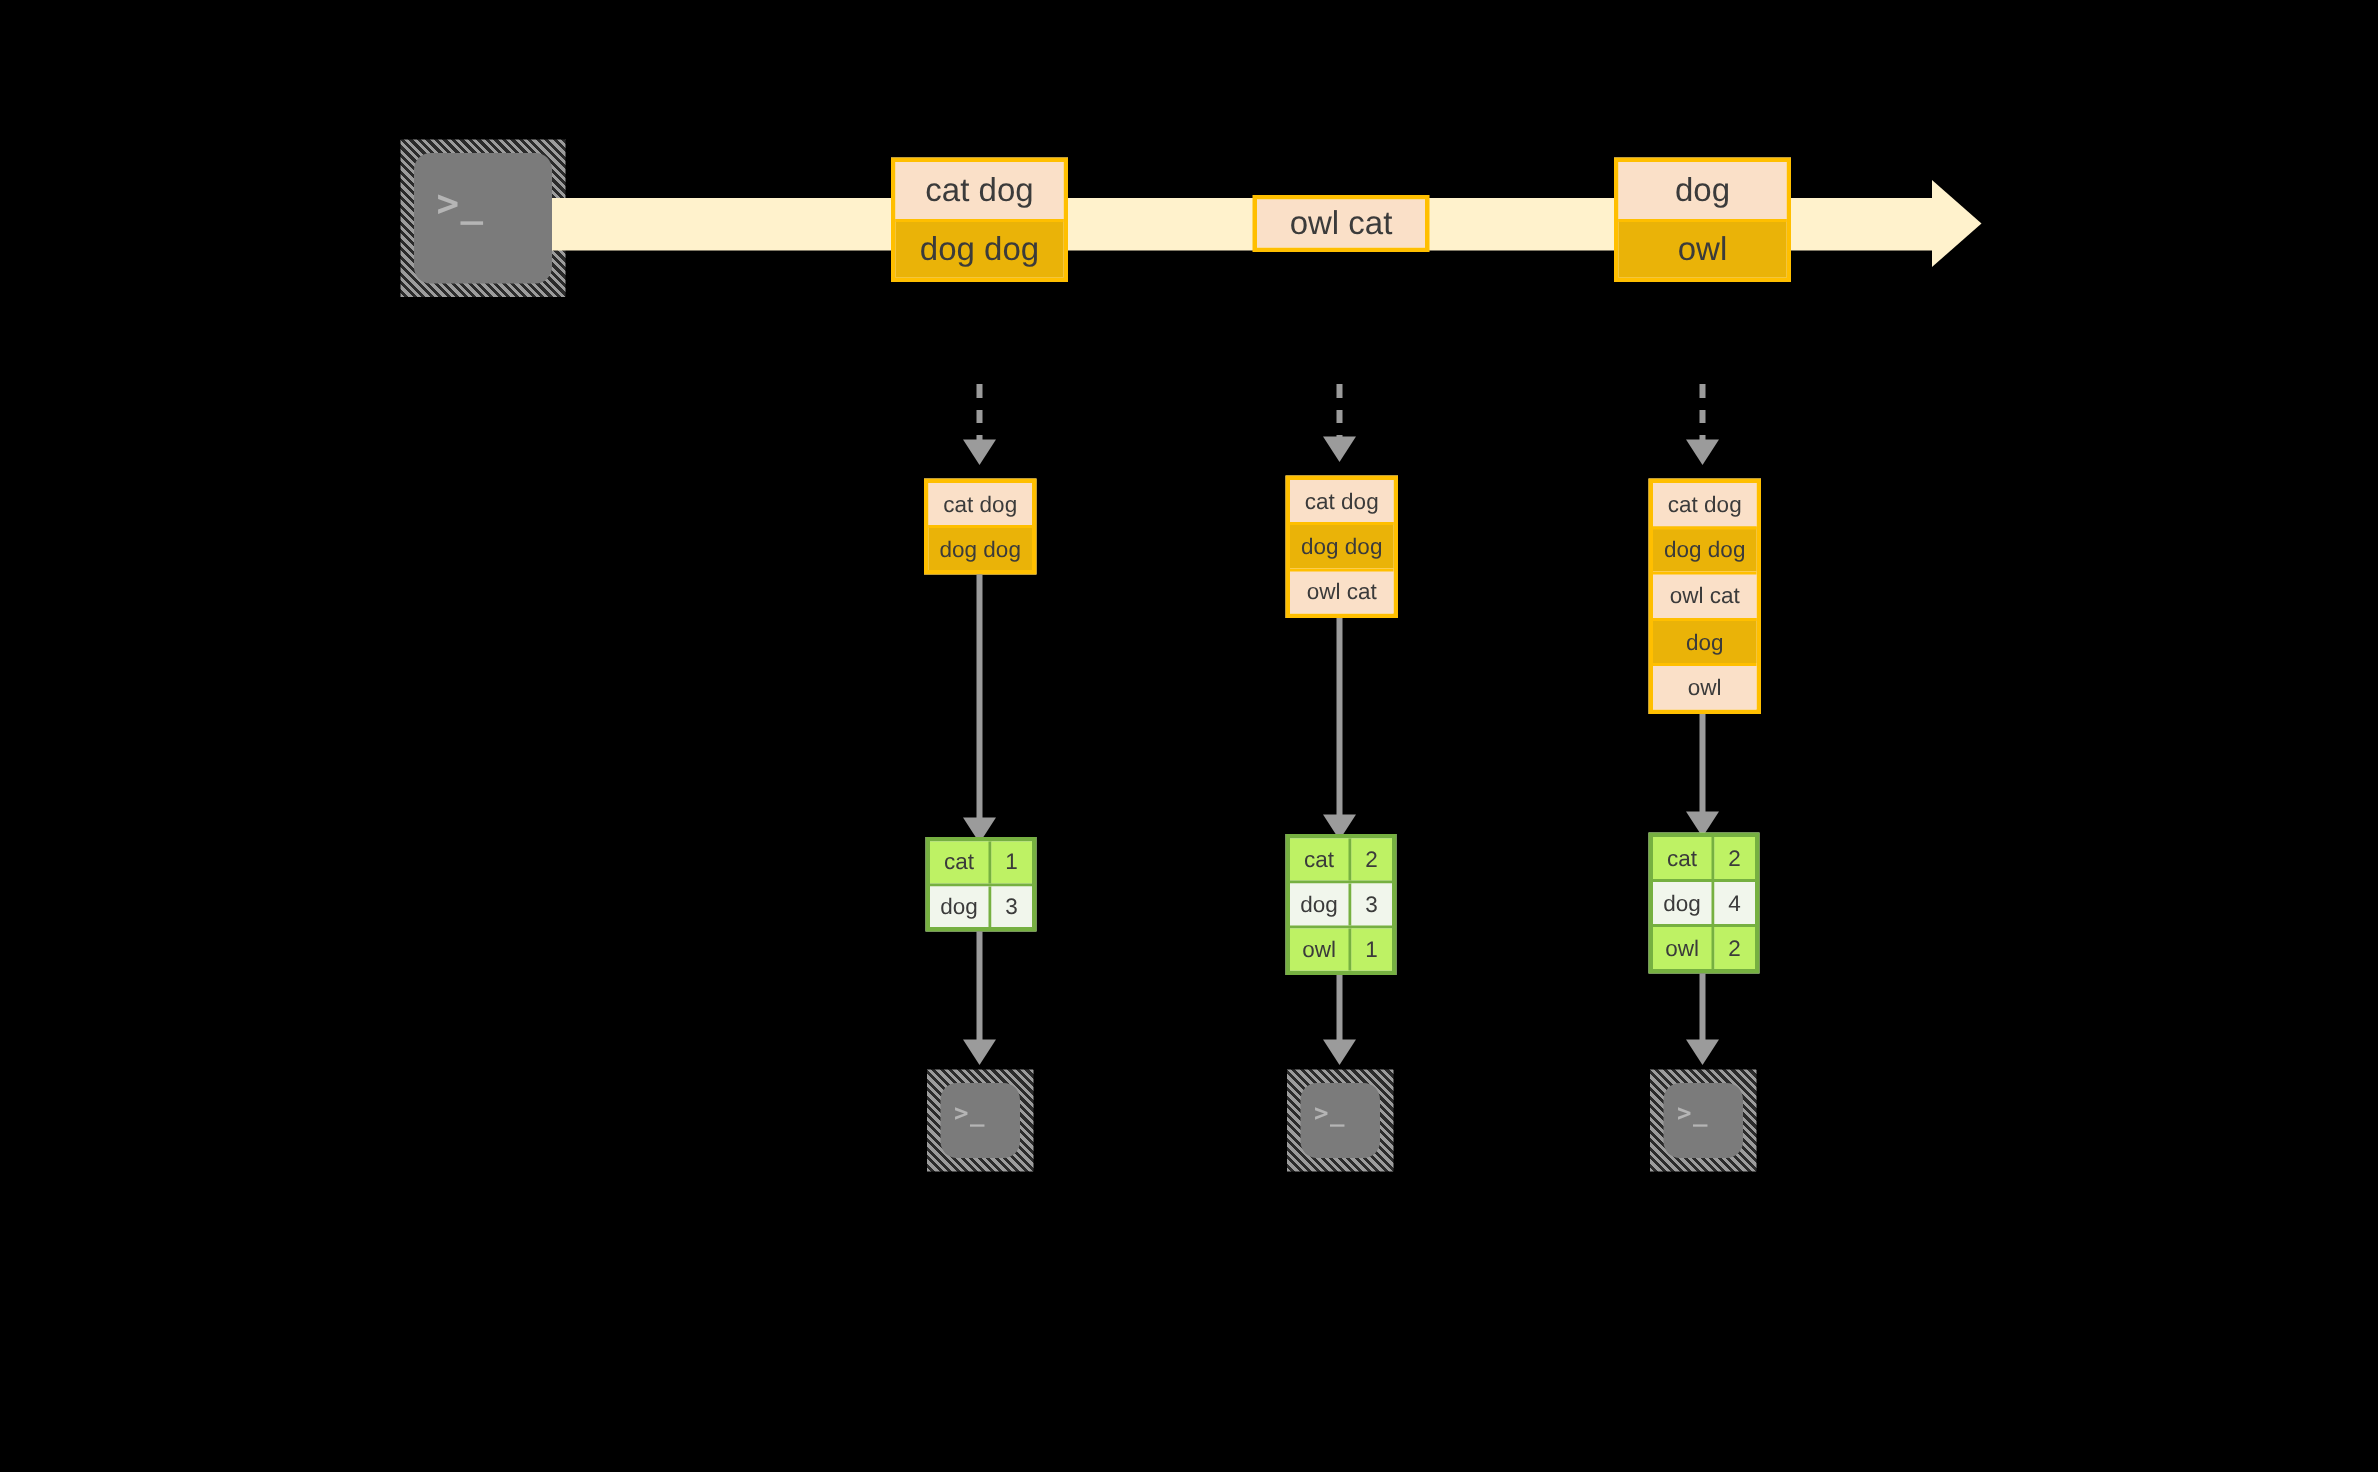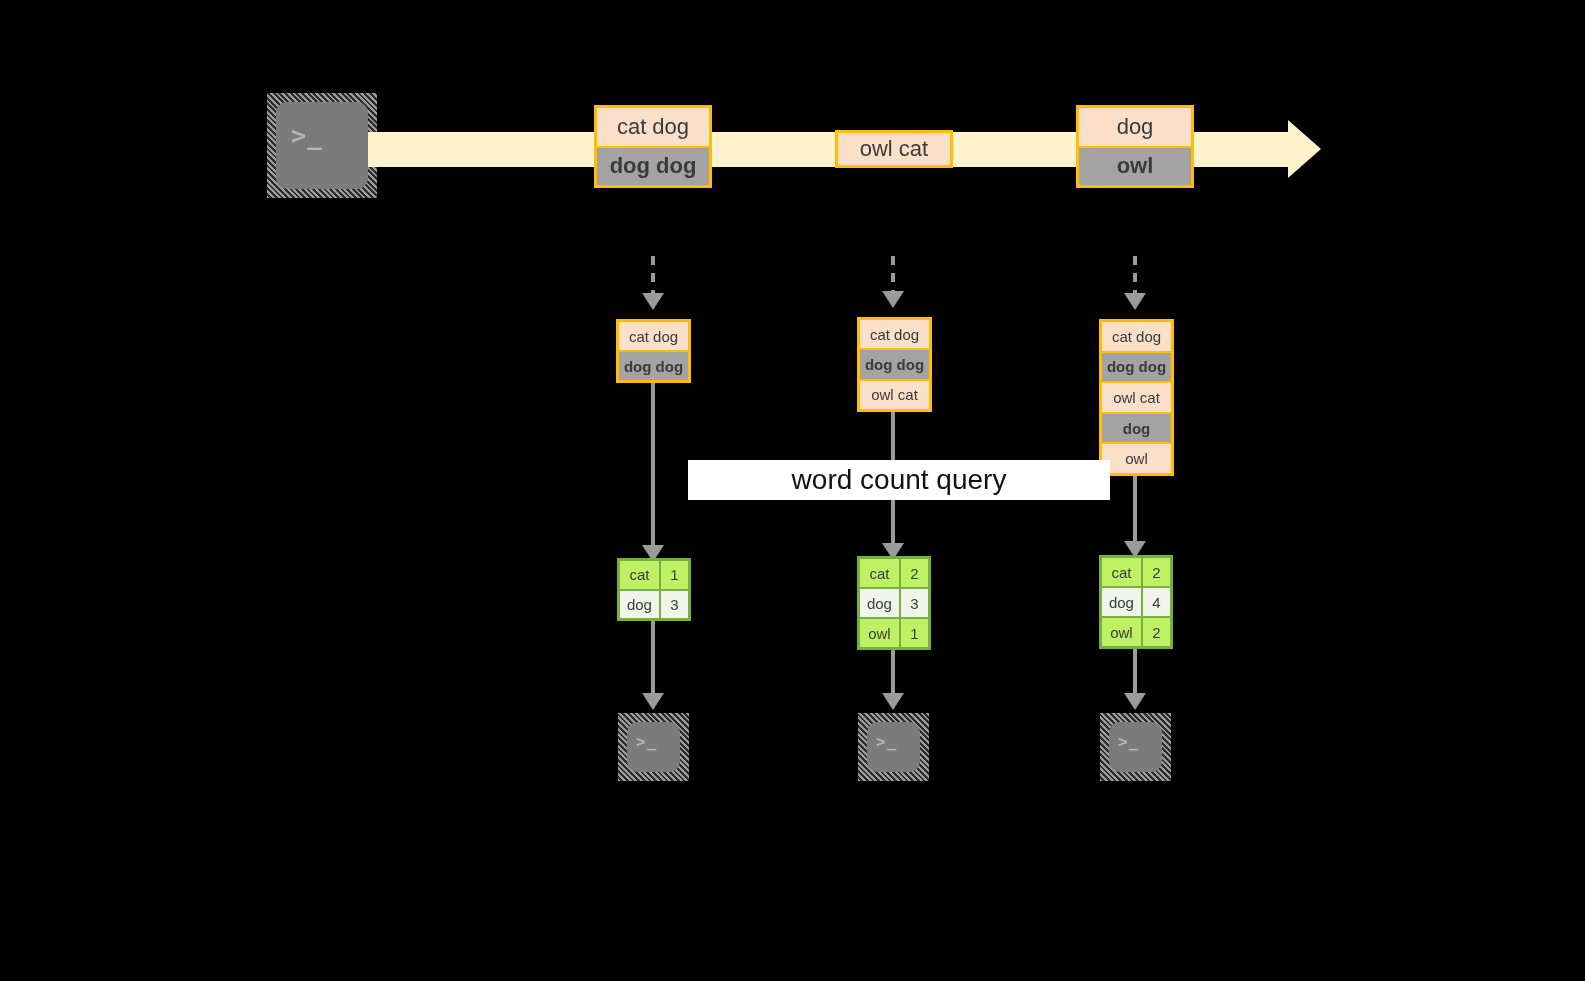--- a/index.html
+++ b/index.html
@@ -22,21 +22,21 @@
   .streamhead{position:absolute;width:0;height:0;
         border-top:29px solid transparent;border-bottom:29px solid transparent;
         border-left:33px solid #fff2cc;}
 
   
   .obox{position:absolute;box-sizing:border-box;border:3px solid #ffbf00;
         background:#fdf0e0;display:flex;flex-direction:column;}
   .obox .r{flex:1;display:flex;align-items:center;justify-content:center;
         color:#3b3b3b;box-sizing:border-box;white-space:nowrap;}
   .obox .r.dark{background:#fae0c8;}
-  .obox .r.light{background:#a3a3a3;font-weight:bold;}
+  .obox .r.light{background:#eab308;}
   .obox .r + .r{border-top:2px solid #ffbf00;}
 
   
   .gtab{position:absolute;box-sizing:border-box;border:3px solid #76b041;
         display:flex;flex-direction:column;background:#eef4e8;}
   .gtab .gr{flex:1;display:flex;}
   .gtab .gr + .gr{border-top:2px solid #76b041;}
   .gtab .gc{display:flex;align-items:center;justify-content:center;
         color:#3b3b3b;box-sizing:border-box;}
   .gtab .gc.key{flex:0 0 60%;border-right:2px solid #76b041;}
@@ -184,15 +184,14 @@
 
   <div class="gline" style="left:1133px;top:649px;height:51px;"></div>
   <div class="ghead" style="left:1124px;top:693px;"></div>
 
   <div class="term" style="left:1100px;top:713px;width:71px;height:68px;">
     <div class="body">
       <span class="prompt" style="left:9px;top:12px;font-size:16px;">&gt;_</span>
     </div>
   </div>
 
-  <div class="qlabel" style="left:688px;top:460px;width:422px;height:40px;font-size:28px;">word count query</div>
 
 </div>
 
 </body></html>

